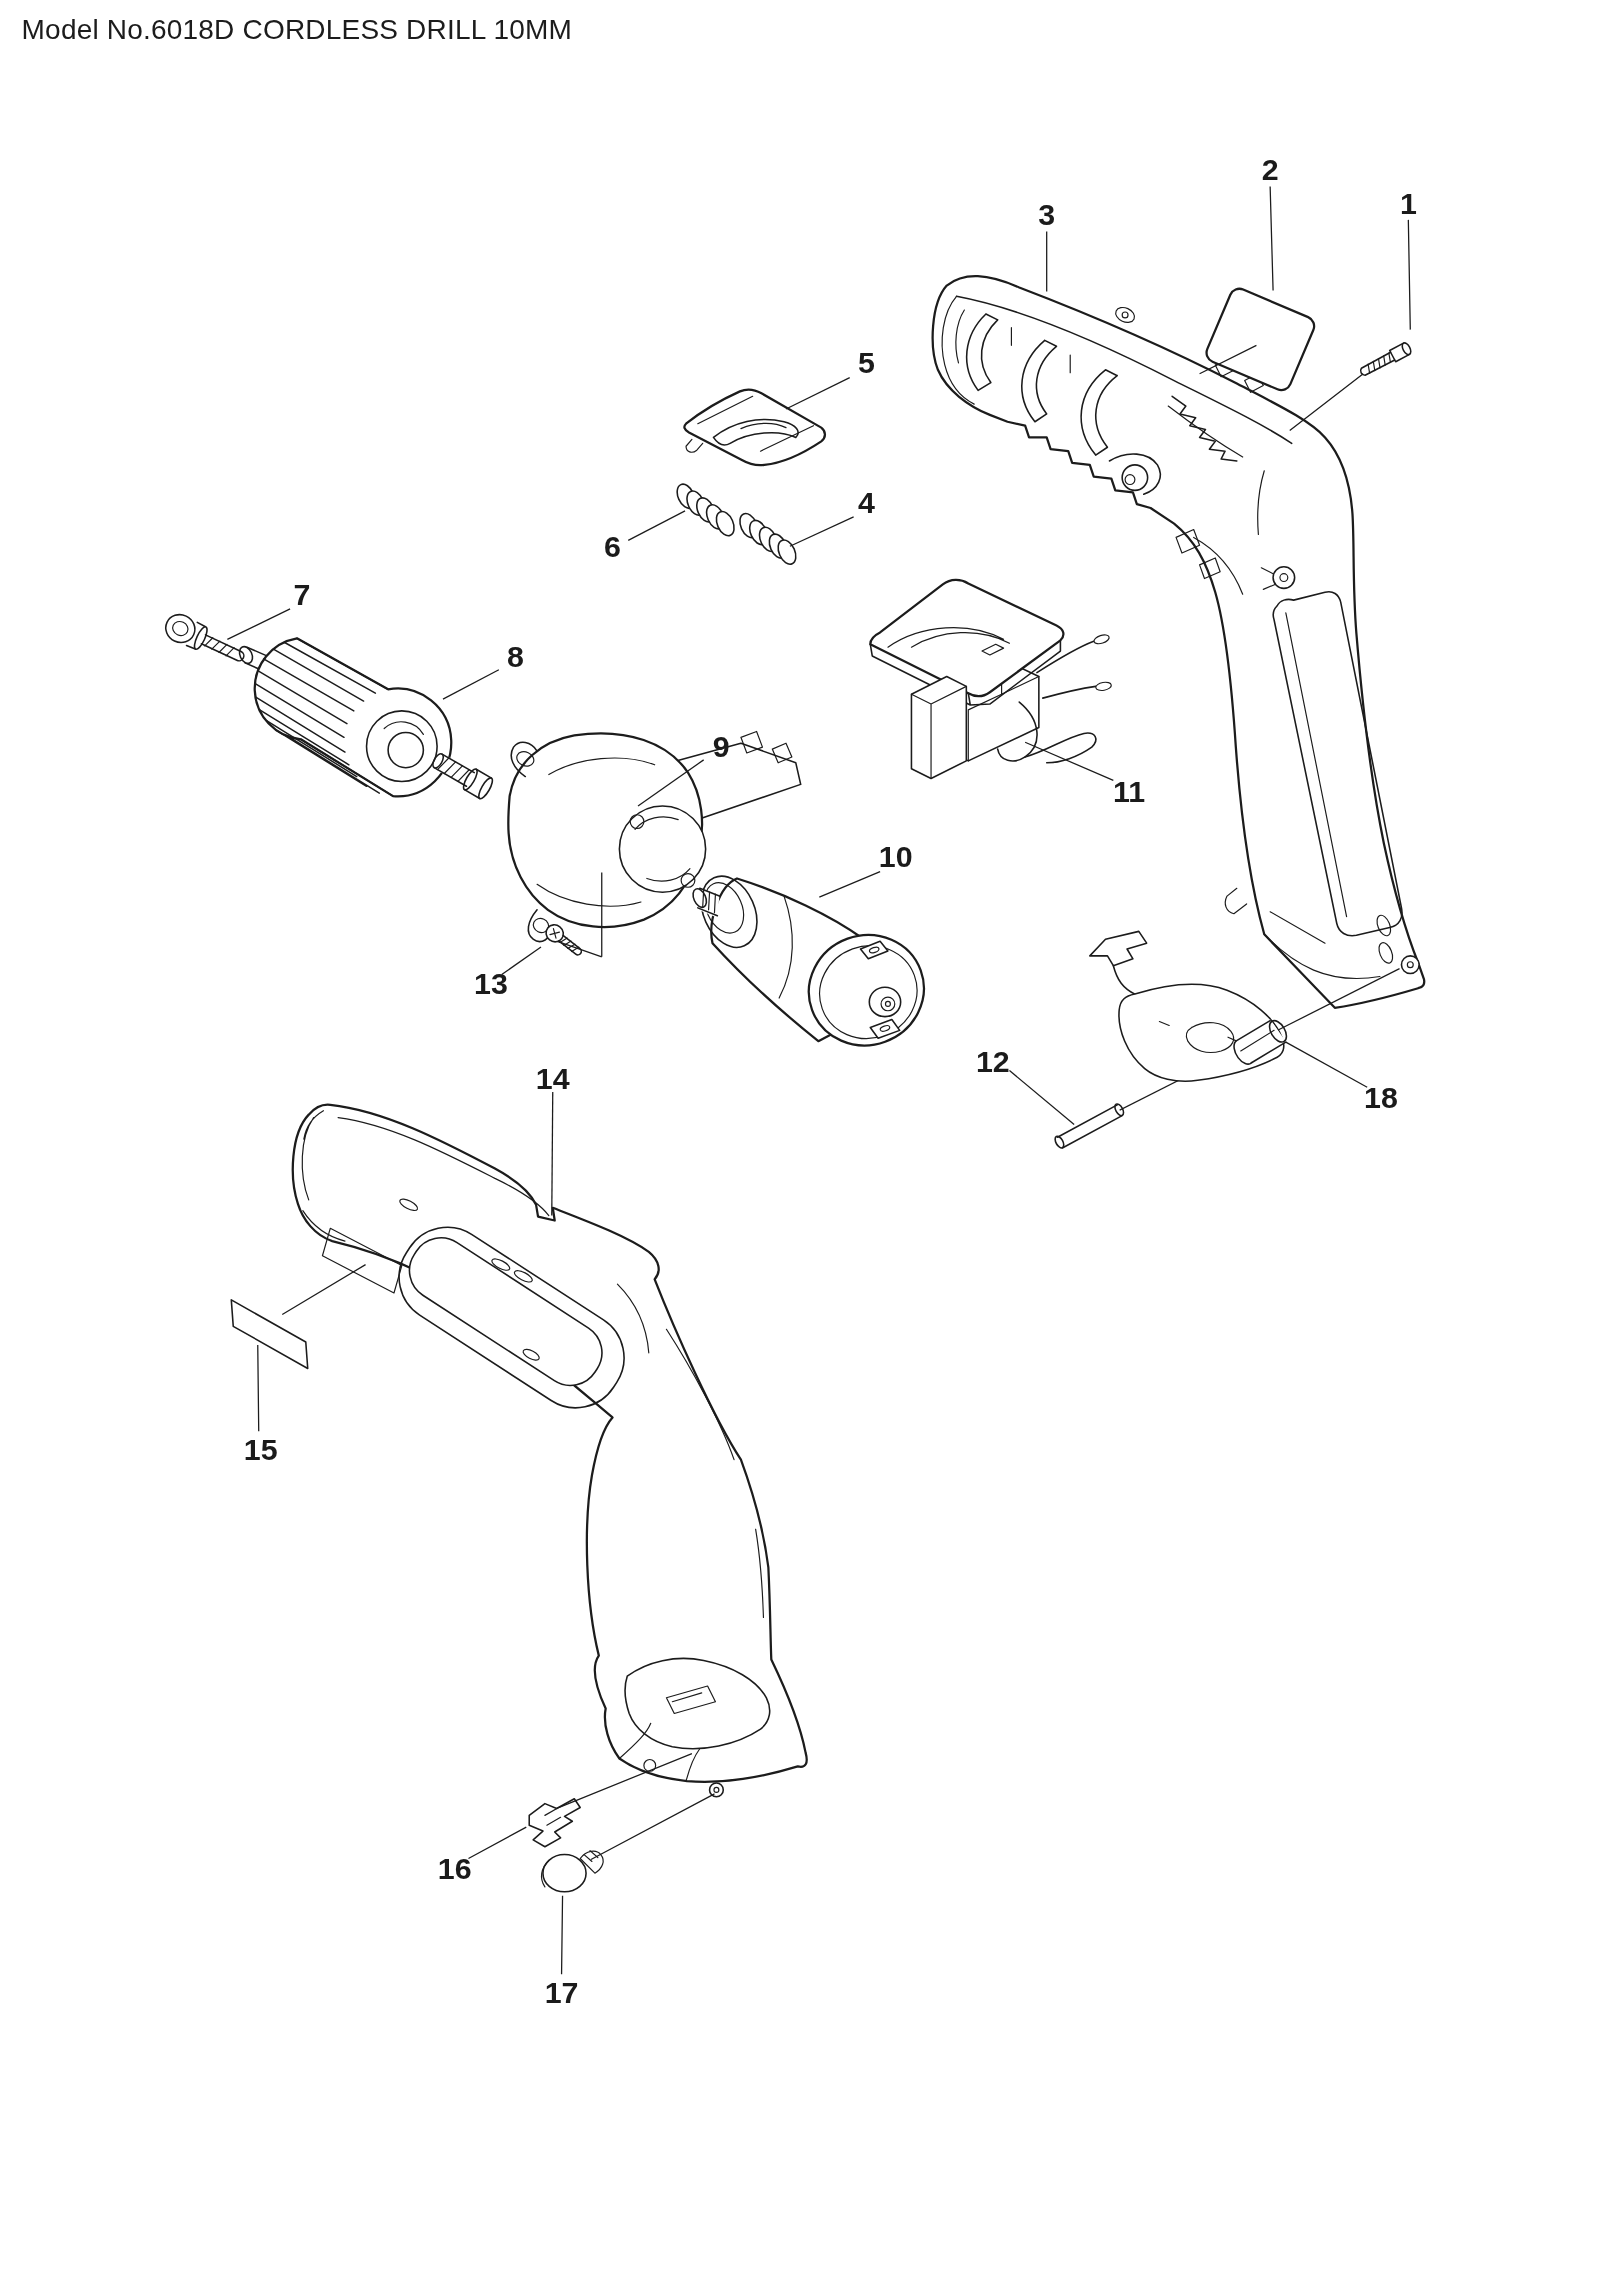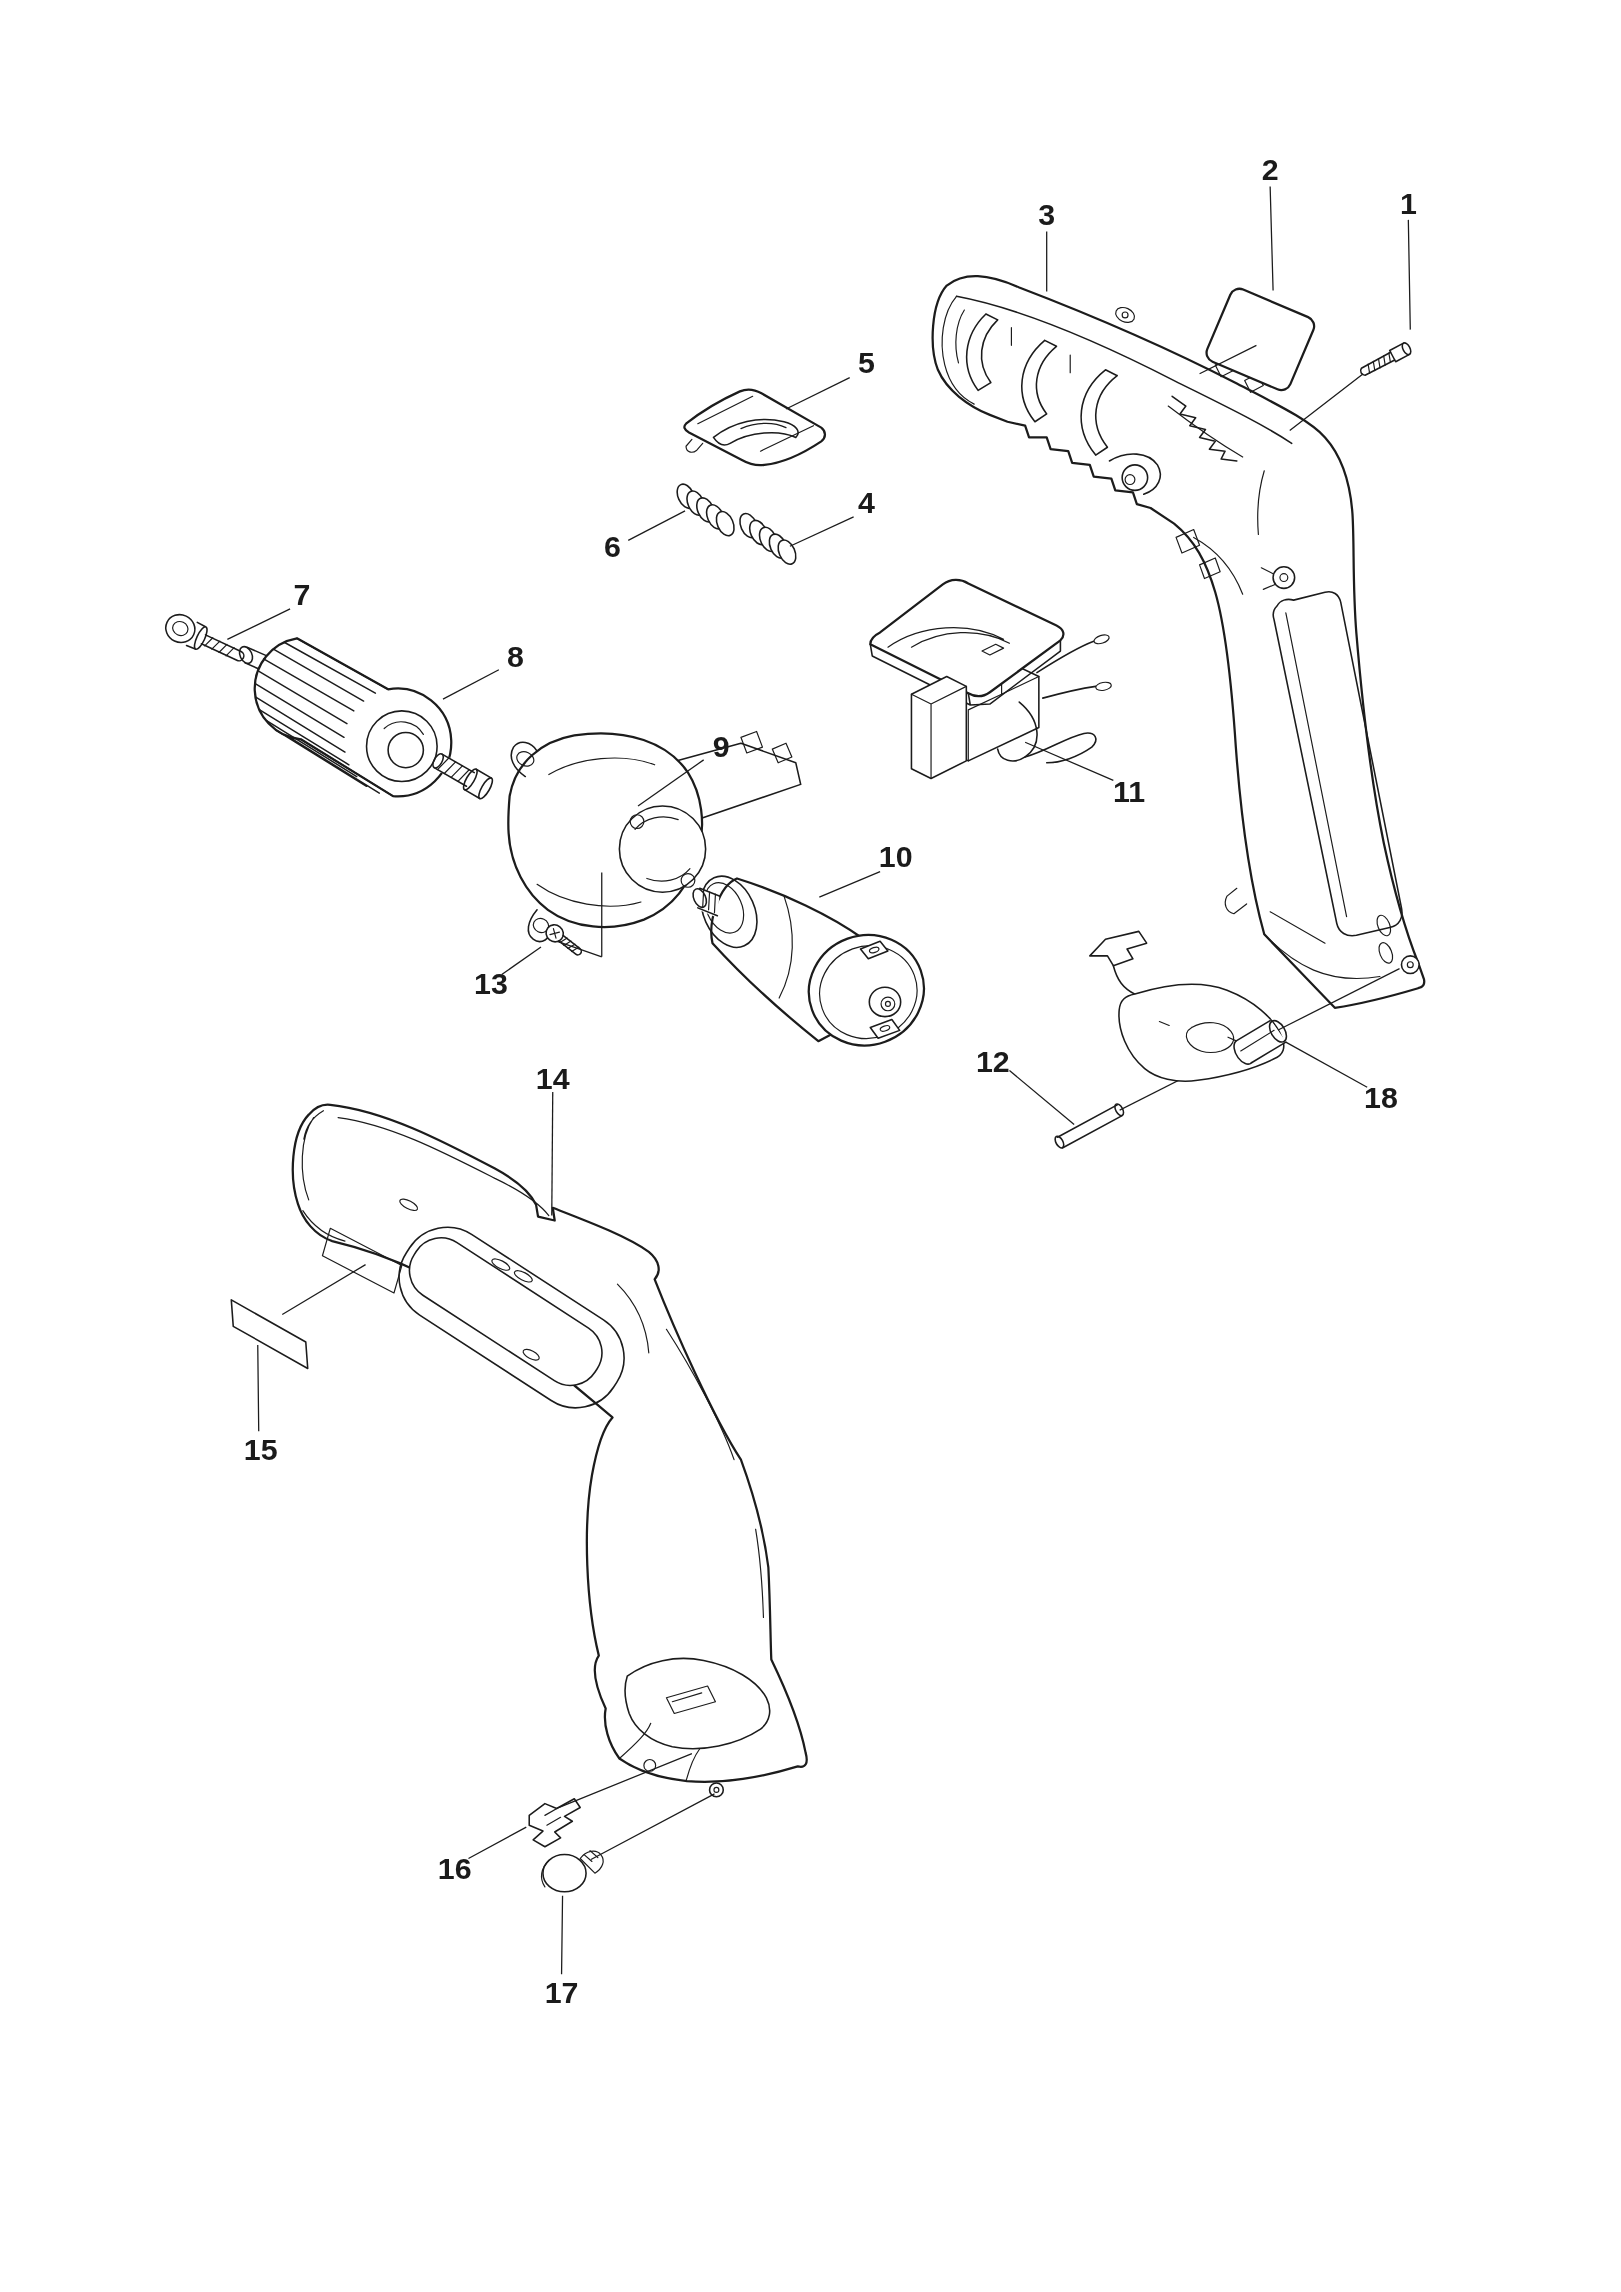--- a/index.html
+++ b/index.html
@@ -14,20 +14,21 @@
   .w-fine{stroke-width:1.2;}
   .white{fill:#ffffff;}
   .leader{stroke:#1c1c1c;stroke-width:1.3;fill:none;}
   .callout{font-family:"Liberation Sans",sans-serif;font-size:31px;font-weight:600;
            fill:#1b1b1b;text-anchor:middle;}
 </style>
 </head>
 <body>
 
 <div id="page">
+  <h1 id="title">Model No.6018D CORDLESS DRILL 10MM</h1>
 
   <svg id="diagram" width="1621" height="2293" viewBox="0 0 1654 2339" xmlns="http://www.w3.org/2000/svg">
 
     <g>
       <path class="ink w-out white" d="M 966,291
         C 984,277 1008,279 1040,293
         C 1108,319 1192,355 1262,391
         C 1302,412 1336,428 1352,446
         C 1370,466 1378,496 1380,524
         C 1382,556 1380,596 1384,646

